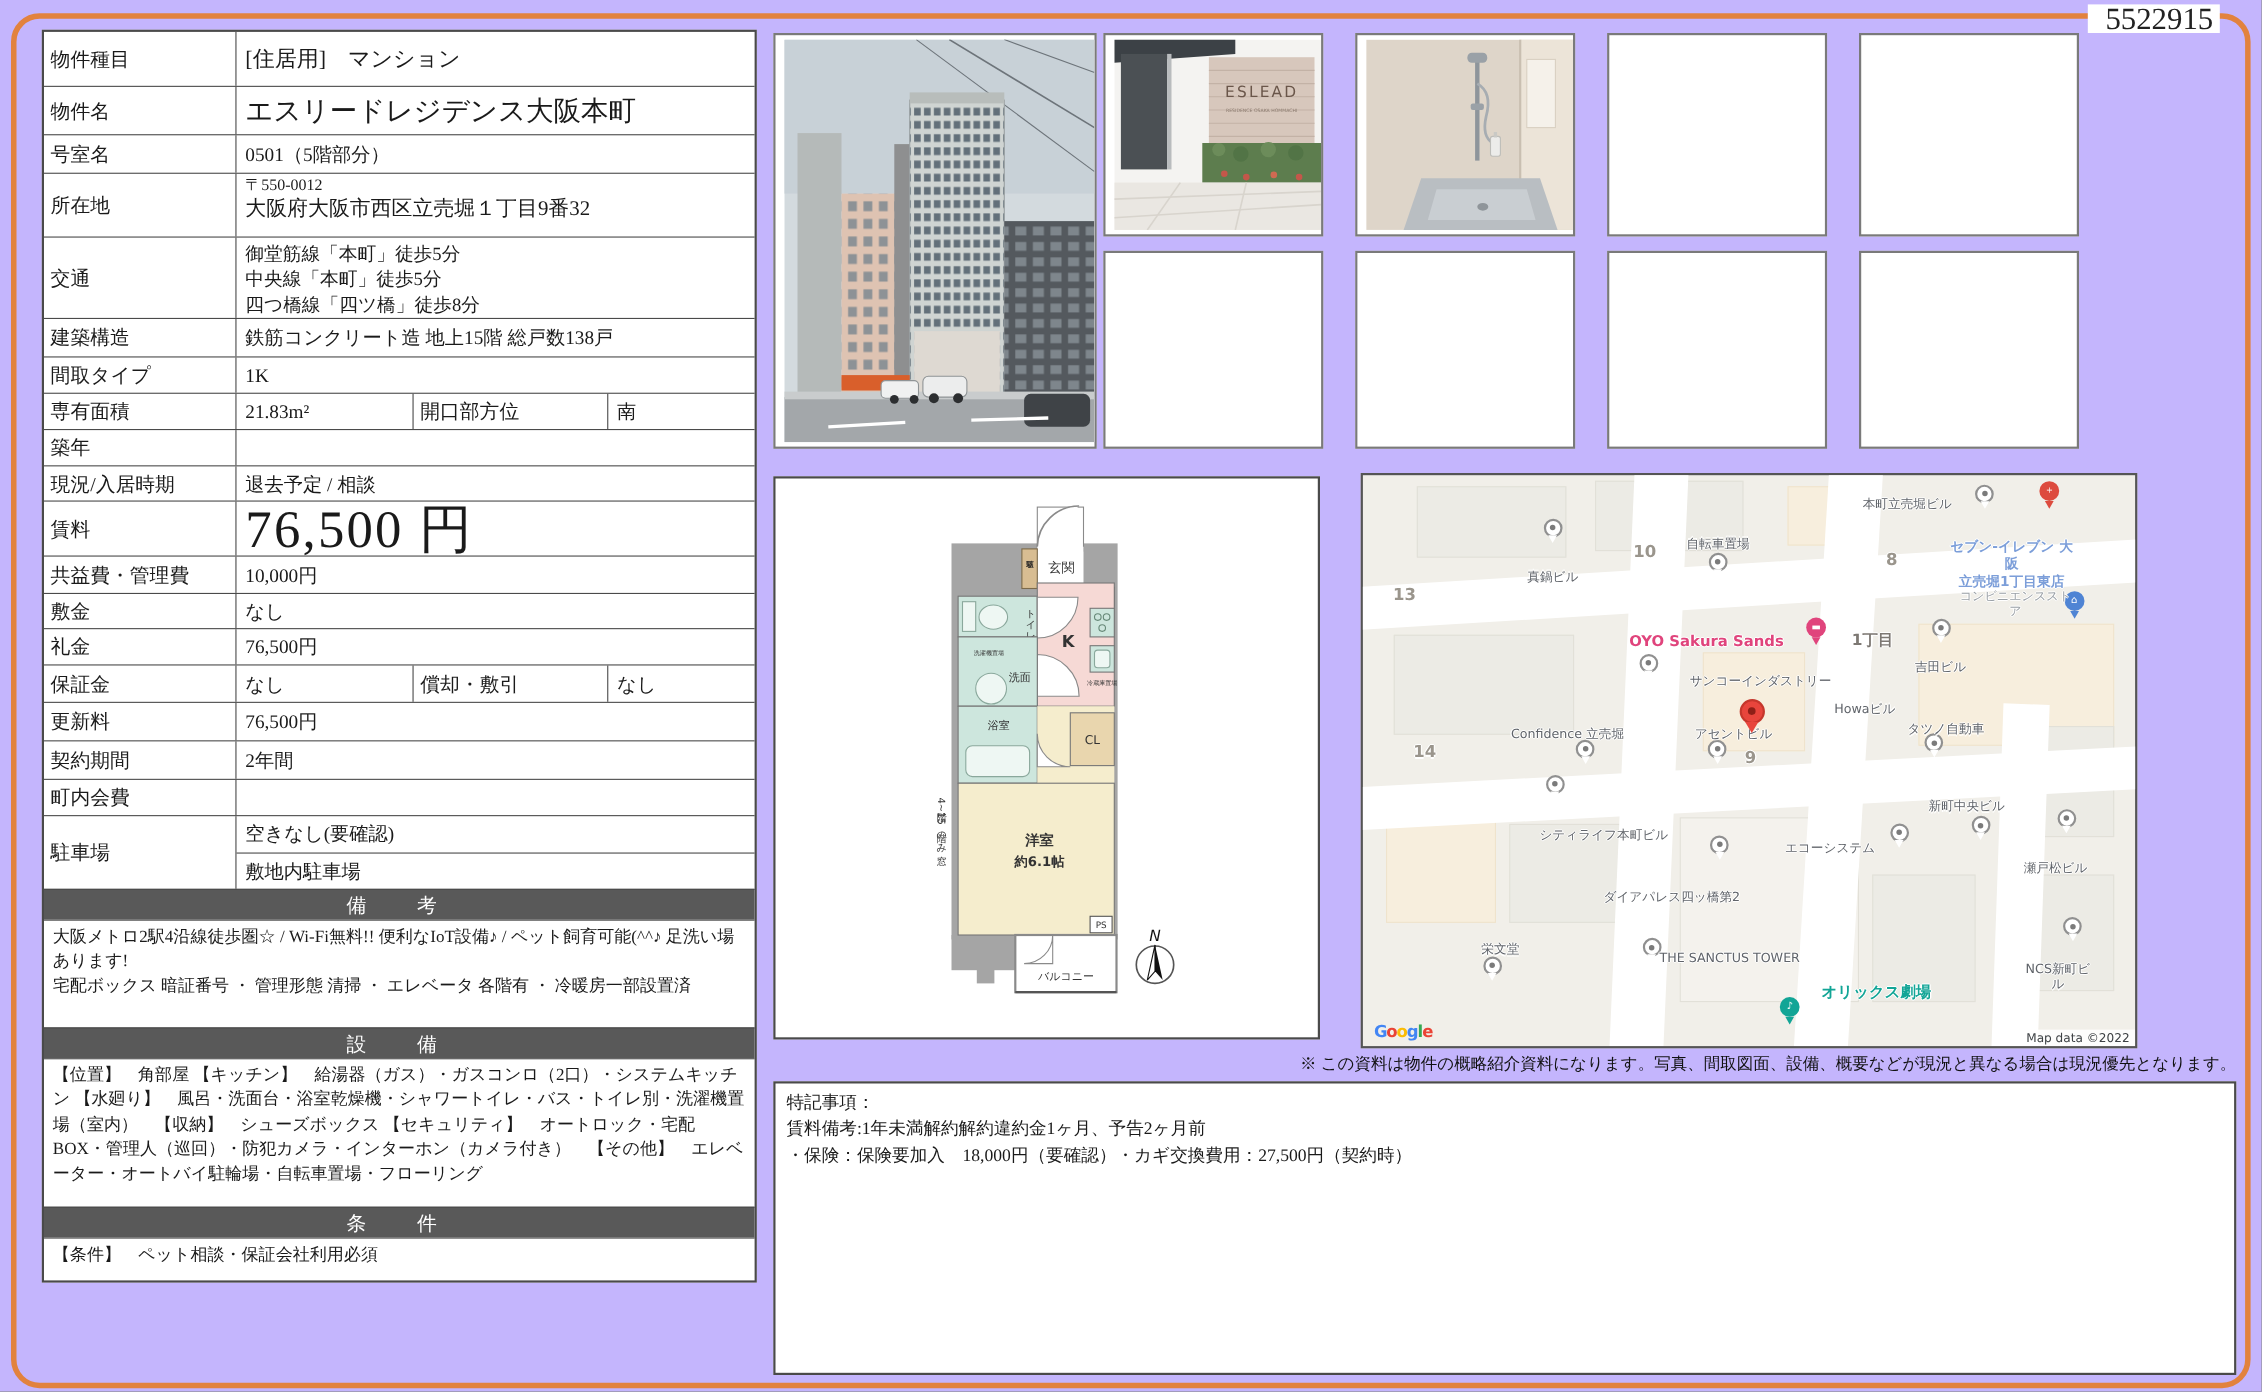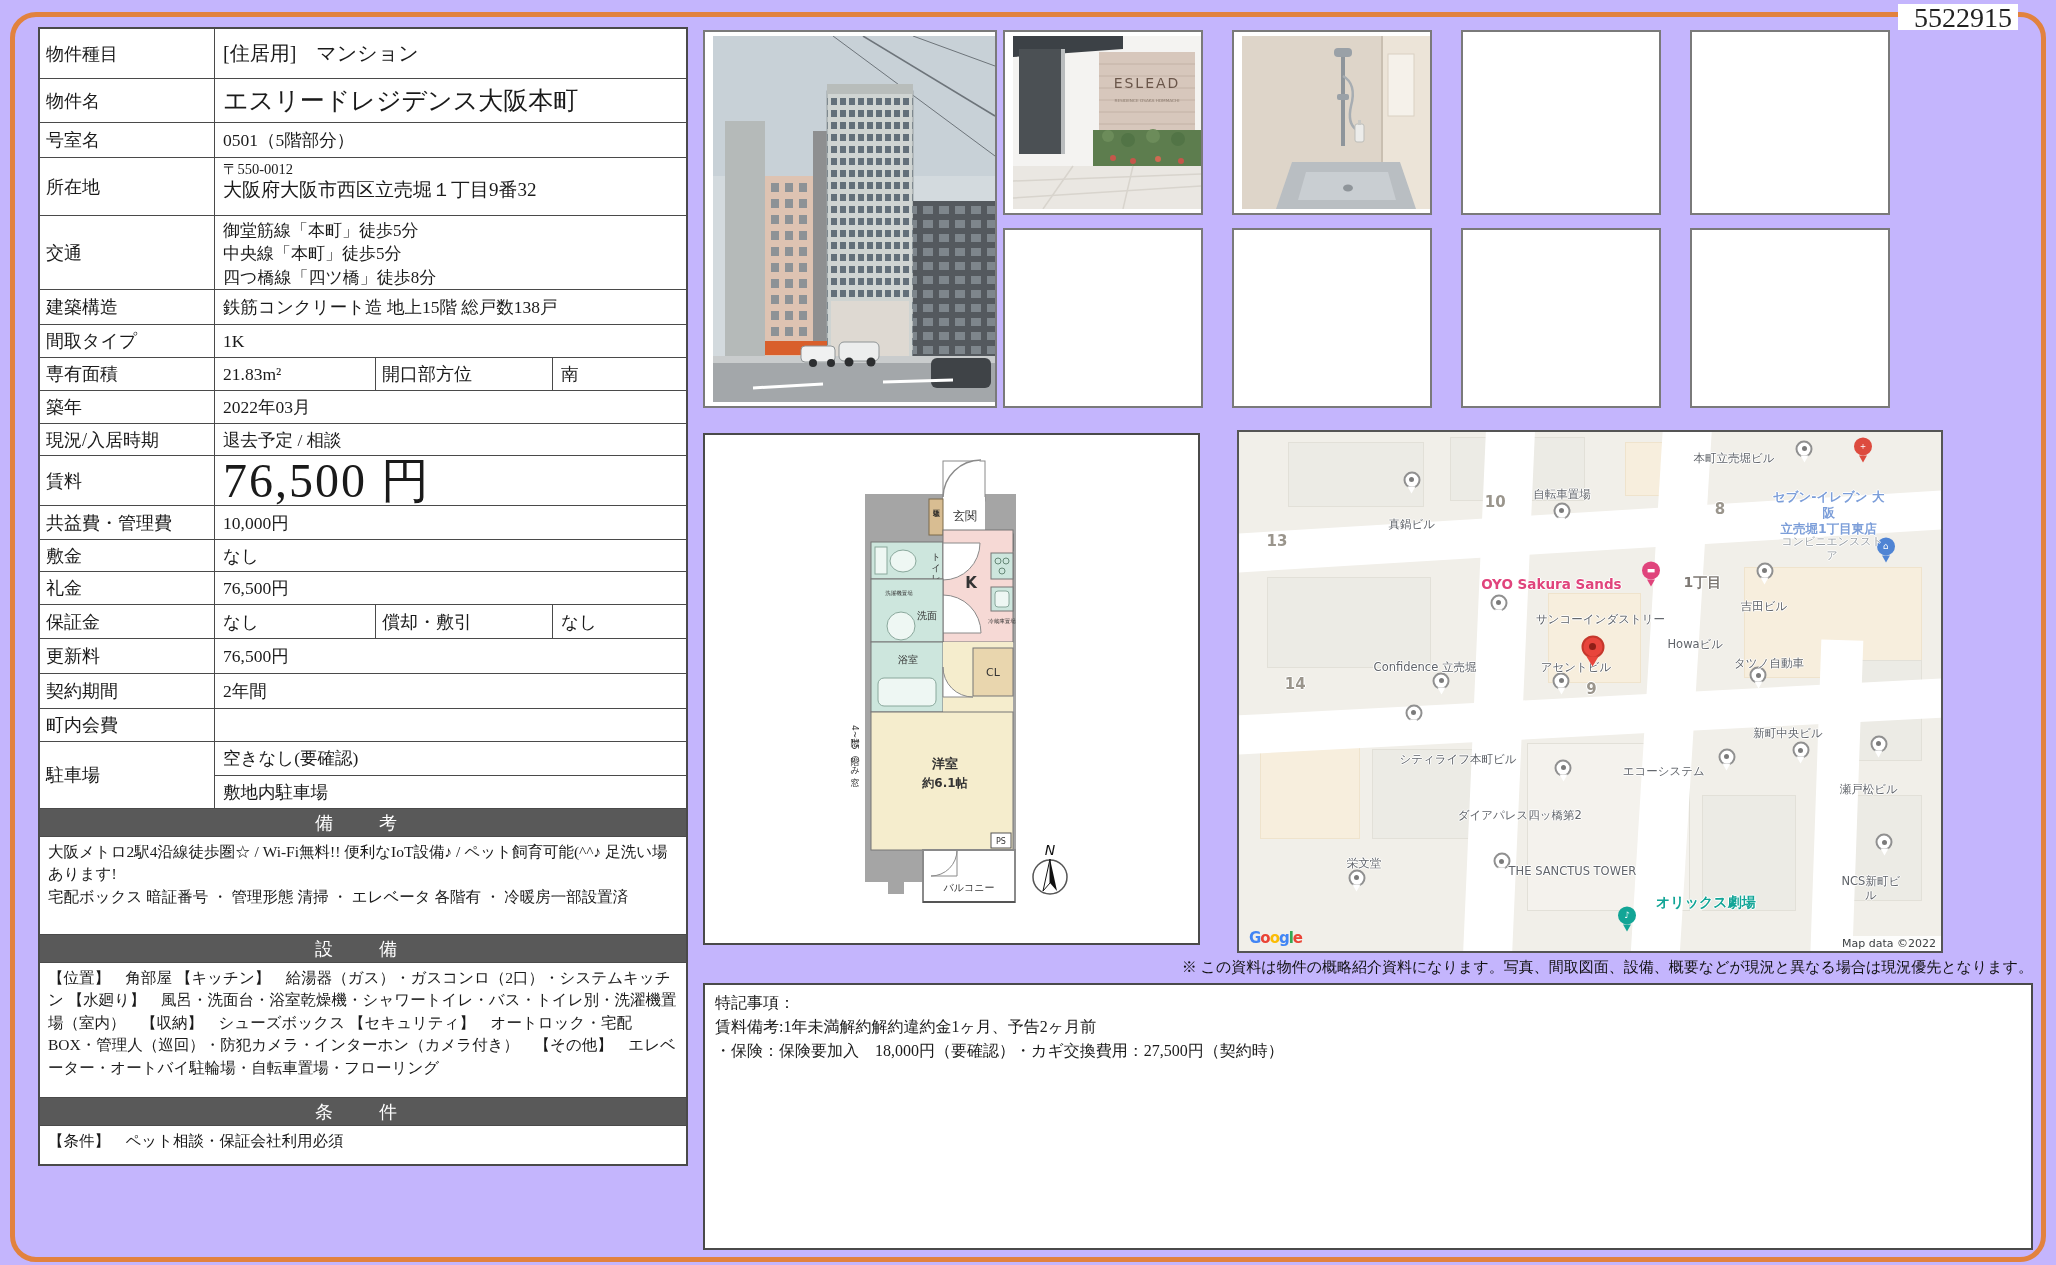--- a/index.html
+++ b/index.html
@@ -135,21 +135,20 @@
       <div class="t-value">1K</div>
     </div>
     <div class="t-row" style="height:33px">
       <div class="t-label">専有面積</div>
       <div class="t-value" style="flex:0 0 160px">21.83m²</div>
       <div class="t-mid-label">開口部方位</div>
       <div class="t-value">南</div>
     </div>
     <div class="t-row" style="height:33px">
       <div class="t-label">築年</div>
-      <div class="t-value">2022年03月</div>
     </div>
     <div class="t-row" style="height:32px">
       <div class="t-label">現況/入居時期</div>
       <div class="t-value">退去予定 /  相談</div>
     </div>
     <div class="t-row" style="height:50px">
       <div class="t-label">賃料</div>
       <div class="t-value rent">76,500 円</div>
     </div>
     <div class="t-row" style="height:34px">

